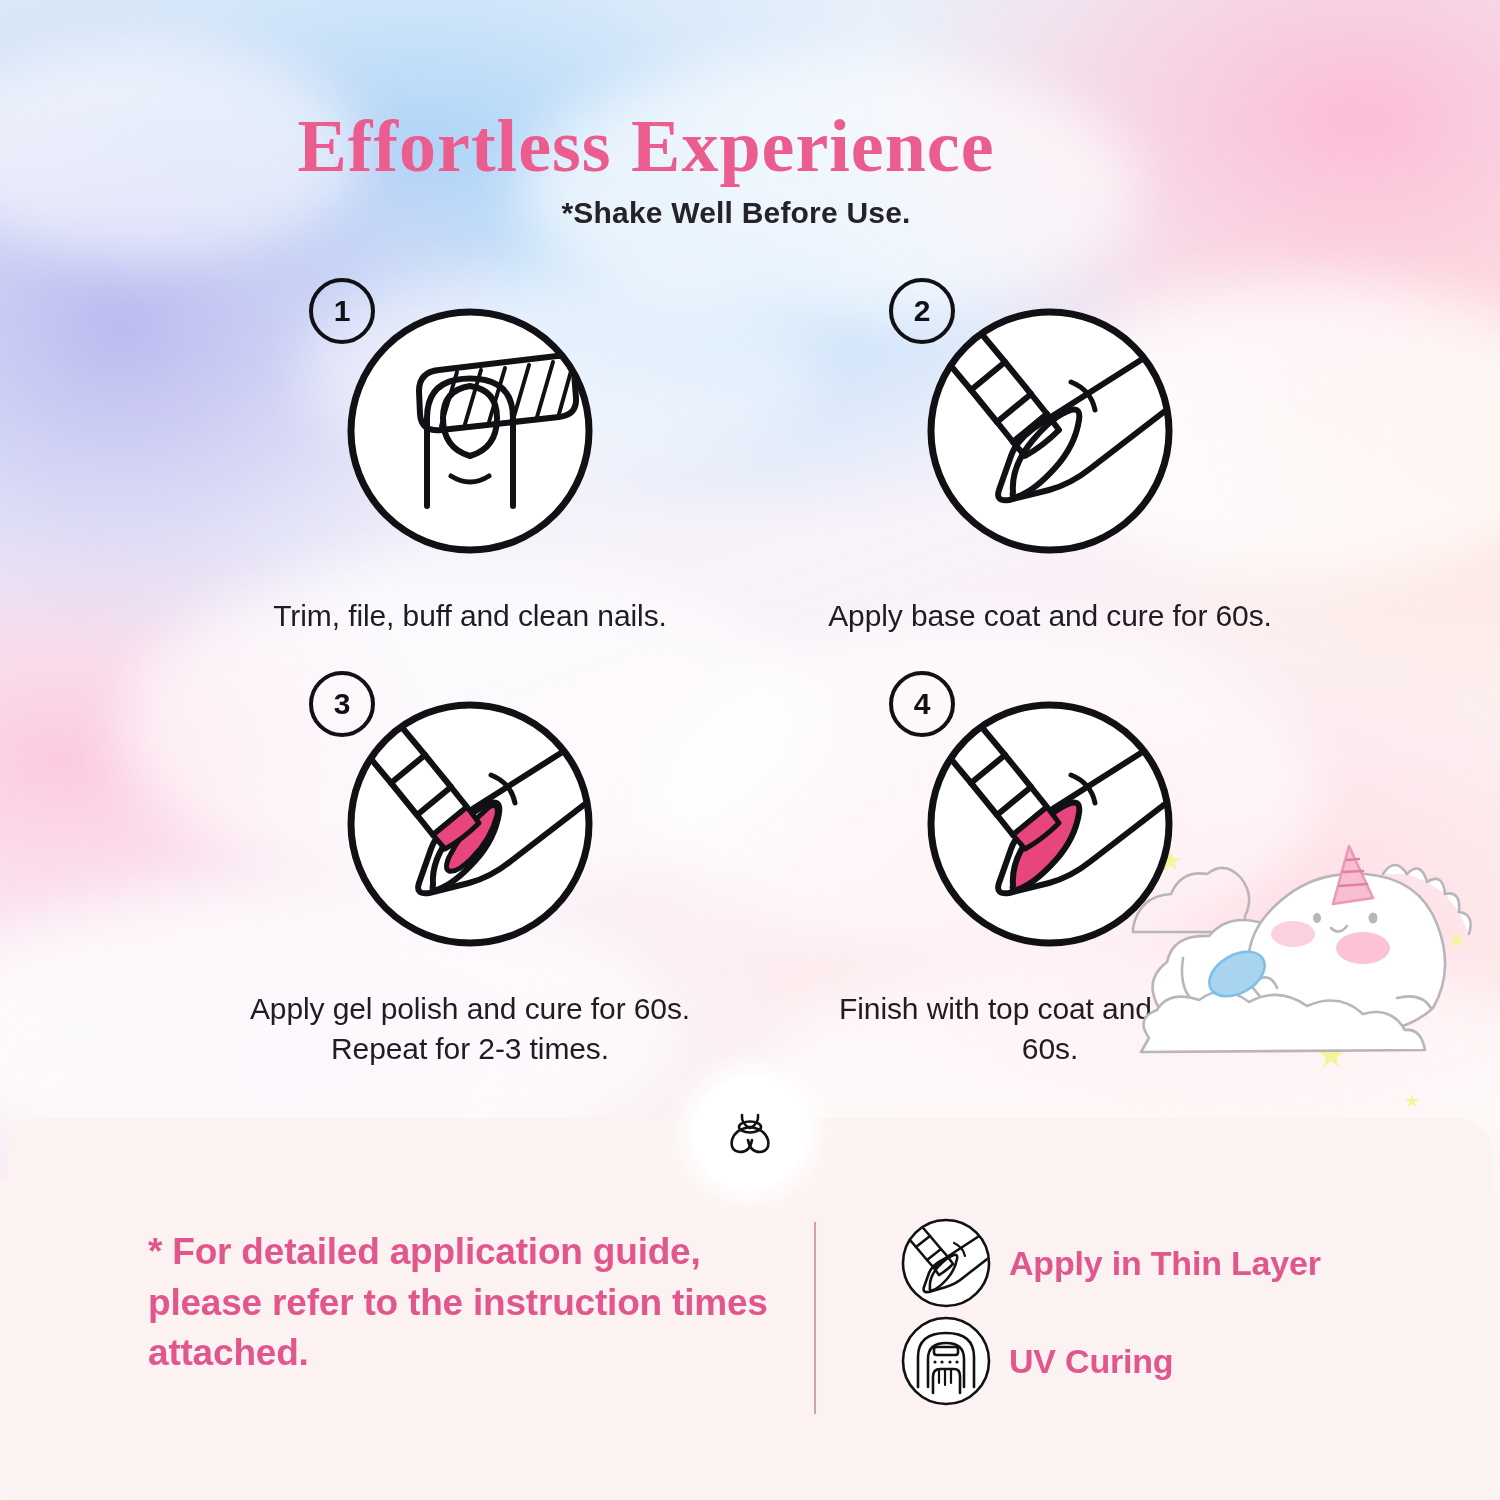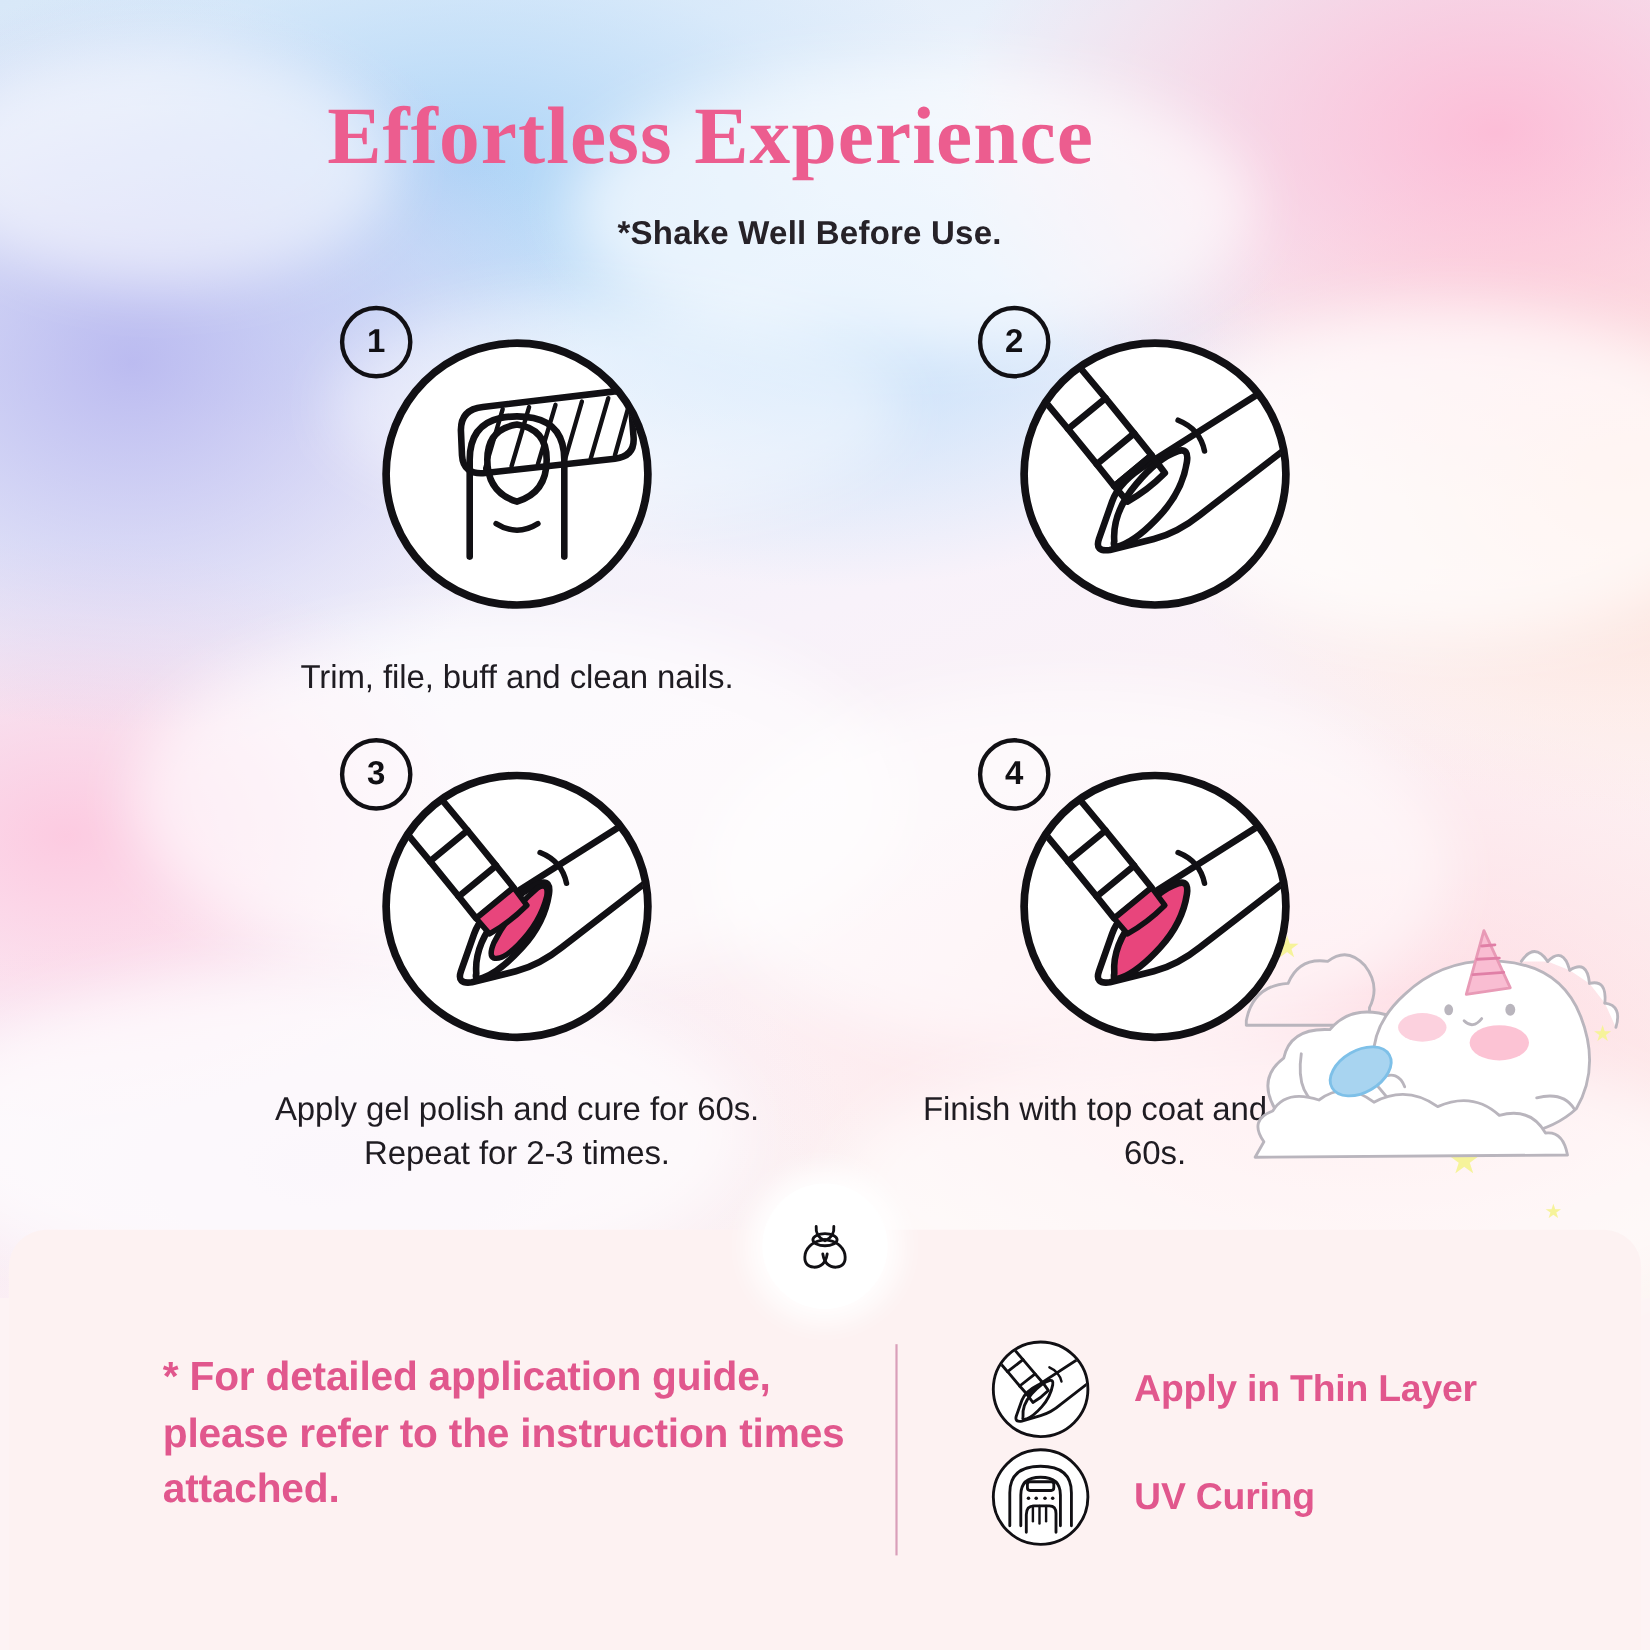--- a/index.html
+++ b/index.html
@@ -54,21 +54,21 @@
     position: absolute;
     color: #f6f39a;
     line-height: 1;
     pointer-events: none;
     filter: blur(0.4px);
   }
 
   
   .title {
     position: absolute;
-    left: 0; top: 82px;
+    left: 0; top: 104px;
     width: 1292px;
     text-align: center;
     font-family: "Liberation Serif", "DejaVu Serif", serif;
     font-size: 74px;
     font-weight: 700;
     letter-spacing: 1px;
     color: #ec5d8f;
   }
   .subtitle {
     position: absolute;
@@ -177,21 +177,21 @@
   }
   .features {
     position: absolute;
     left: 900px; top: 1214px;
     width: 540px;
   }
   .feature {
     display: flex;
     align-items: center;
     height: 98px;
-    gap: 39px;
+    gap: 17px;
   }
   .feature-icon {
     width: 92px; height: 92px;
     flex: 0 0 92px;
   }
   .feature-label {
     font-size: 34px;
     font-weight: 700;
     color: #e1578d;
     letter-spacing: -0.2px;
@@ -276,20 +276,21 @@
             <path d="M16 48 L50 20 L80 56 L46 84 Z"></path>
             <path d="M46 84 L72 116"></path>
             <path d="M80 56 L106 88"></path>
 
             <path d="M72 116 L106 88 L122 108 L88 136 Z"></path>
 
             <path d="M88 136 L122 108 L134 124 Q118 140 100 150 Z"></path>
           </g>
         </svg>
       </div>
+      <div class="step-caption">Apply base coat and cure for 60s.</div>
     </div>
 
     <div class="step">
       <div class="step-illo-wrap">
         <div class="badge">3</div>
         <svg class="step-circle" viewBox="0 0 250 250">
           <circle cx="125" cy="125" r="119" fill="#ffffff" stroke="#111014" stroke-width="7"></circle>
           <clipPath id="c3">
               <circle cx="125" cy="125" r="116"></circle>
             </clipPath>

